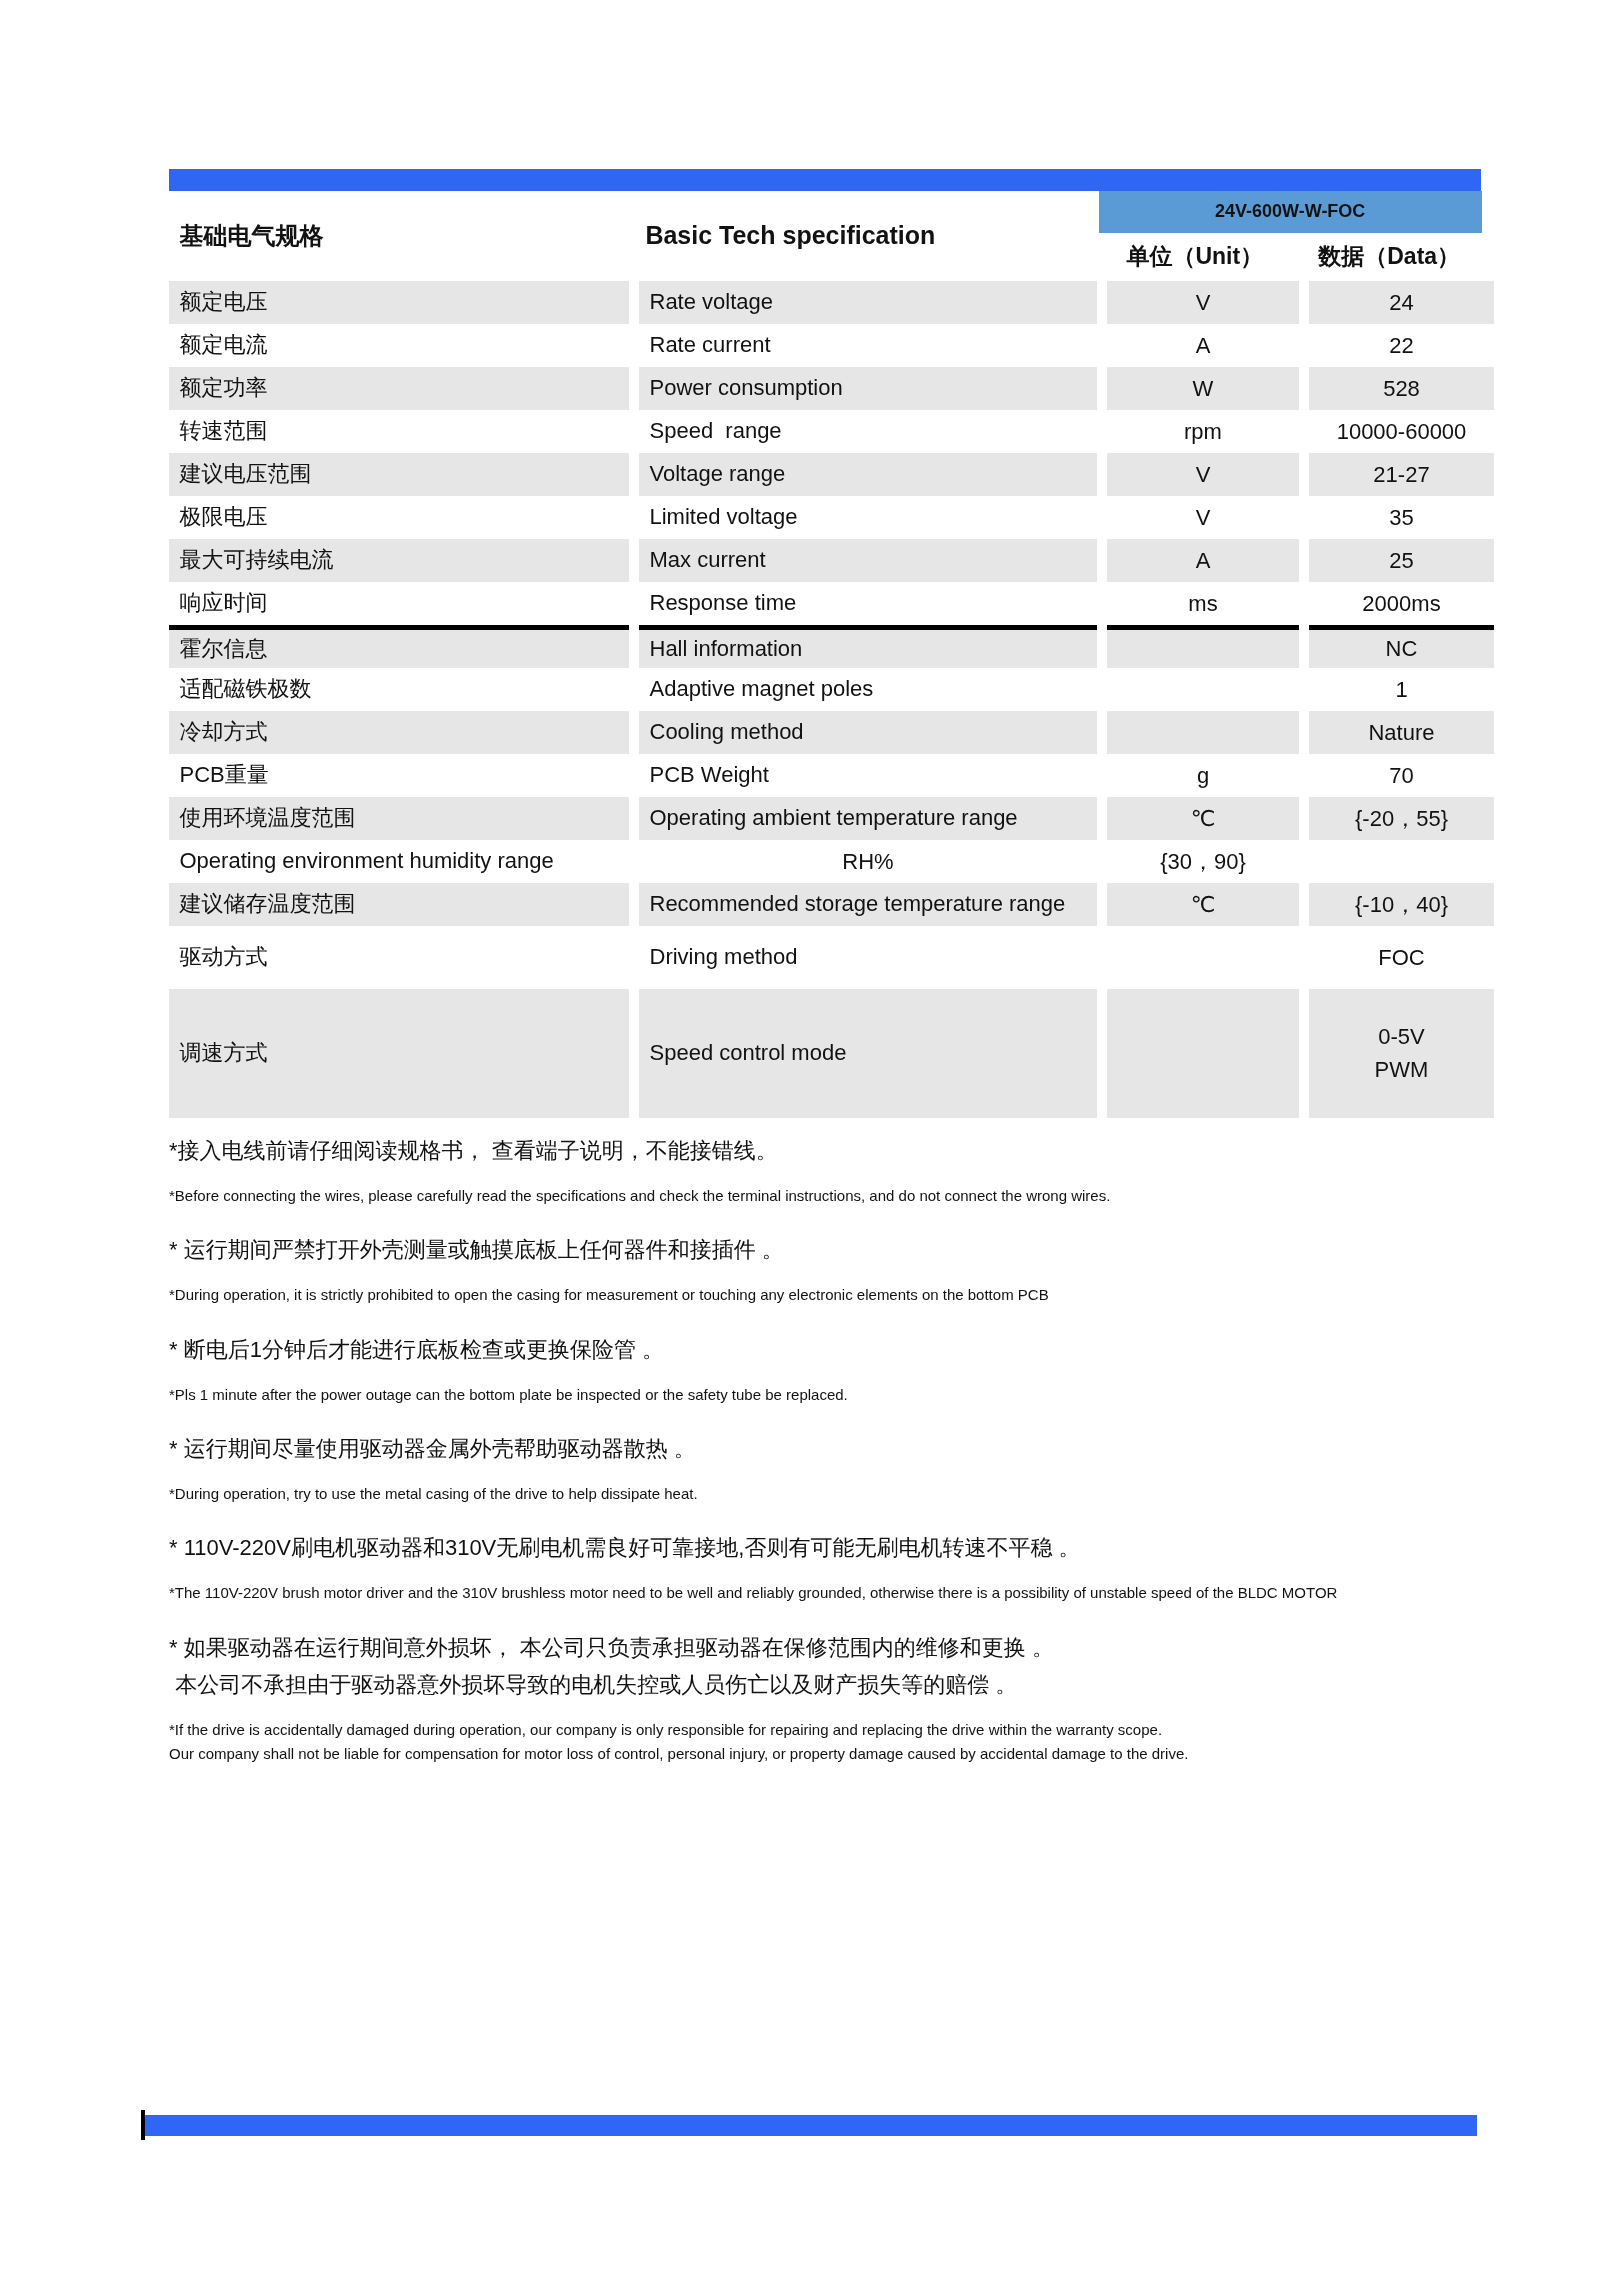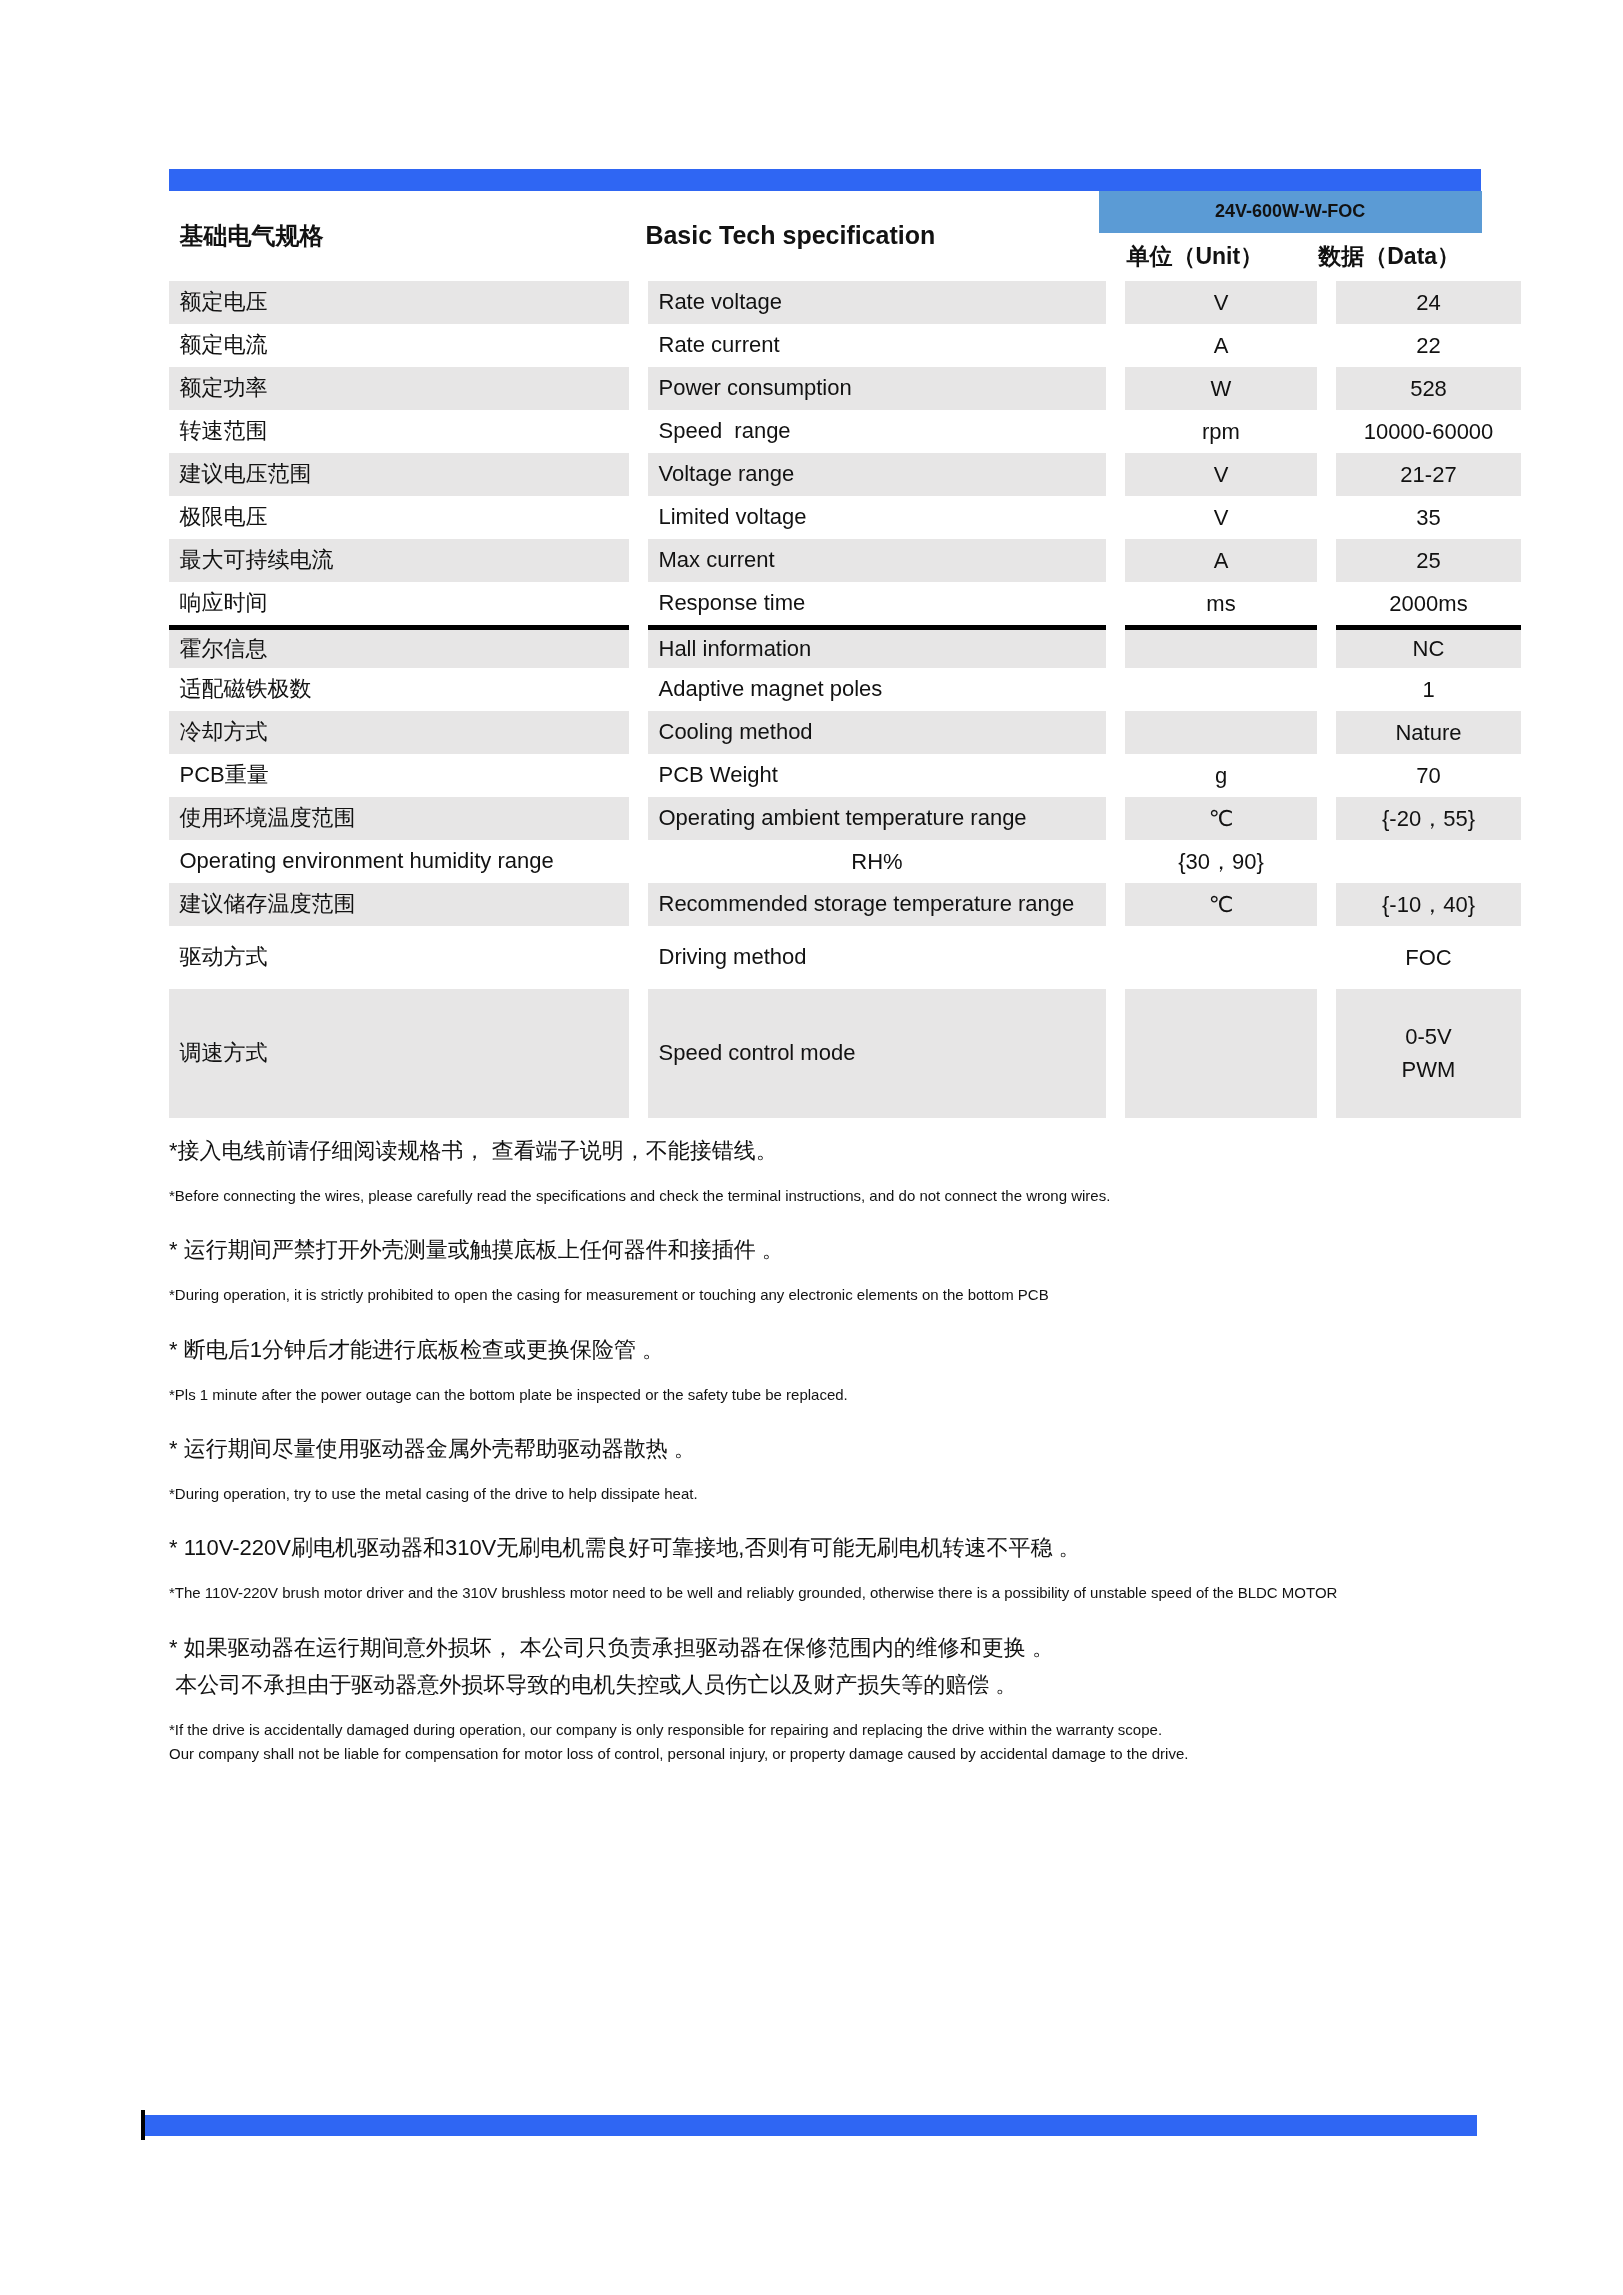--- a/index.html
+++ b/index.html
@@ -29,21 +29,21 @@
           font-weight:bold; font-size:18px;text-align:center; }
   .h-unit { grid-column:3; grid-row:2; }
   .h-data { grid-column:4; grid-row:2; }
   .h-unit,.h-data { display:flex; align-items:center; justify-content:center;
           font-weight:bold; font-size:23px; }
 
   
   .trow {
     display:grid;
     grid-template-columns:460px 458px 192px 185px;
-    column-gap:19px;
+    column-gap:10px;
     min-height:43px;
   }
   .trow > div { display:flex; align-items:center; font-size:22px; white-space:pre-wrap;
                 box-sizing:border-box; }
   .c-zh,.c-en { padding-left:10.5px; }
   .c-unit,.c-val { justify-content:center; text-align:center; line-height:1.5; }
   .trow.shaded > div { background:var(--row-gray,#e7e6e6); }
   .trow.divider > div { border-top:5.9px solid #000; }
   .trow.spaced { min-height:63px; }
   .trow.tall { min-height:129px; }

